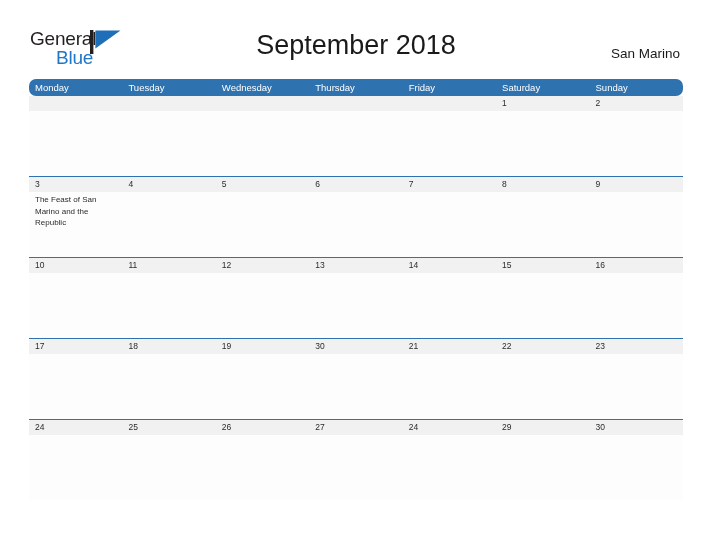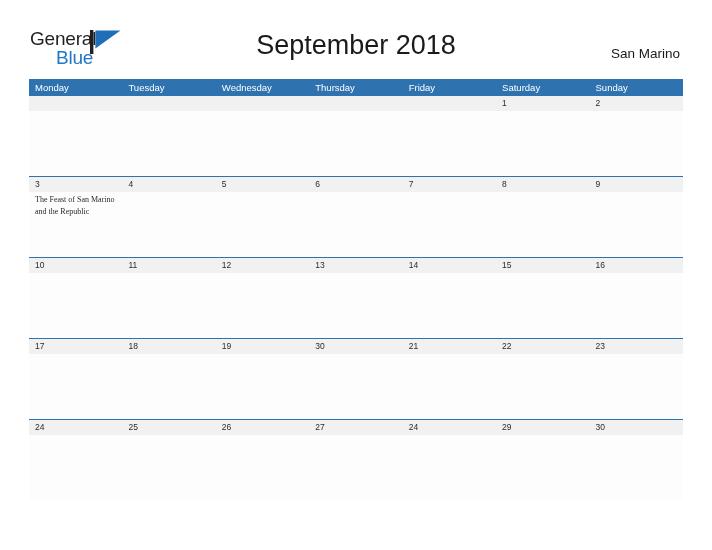--- a/index.html
+++ b/index.html
@@ -95,20 +95,21 @@
     left: 29px;
     top: 79px;
     width: 654px;
   }
 
   .dow-row {
     display: flex;
     width: 654px;
     height: 17px;
     background: #2f72b0;
+    border-radius: 7px;
   }
   .dow-cell {
     flex: 1 1 0;
     color: #ffffff;
     font-size: 9.5px;
     line-height: 17px;
     padding-left: 6px;
     box-sizing: border-box;
     white-space: nowrap;
     overflow: hidden;
@@ -148,21 +149,20 @@
     flex: 1 1 0;
     padding: 2px 7px 0 6px;
     box-sizing: border-box;
     font-size: 8px;
     line-height: 11.5px;
     color: #2b2b2b;
     overflow: hidden;
   }
   .event {
     display: block;
-    font-family: Liberation Serif, serif;
   }
 </style>
 </head>
 <body>
 
 <div class="page">
 
   <div class="header">
 
     <div class="logo">

